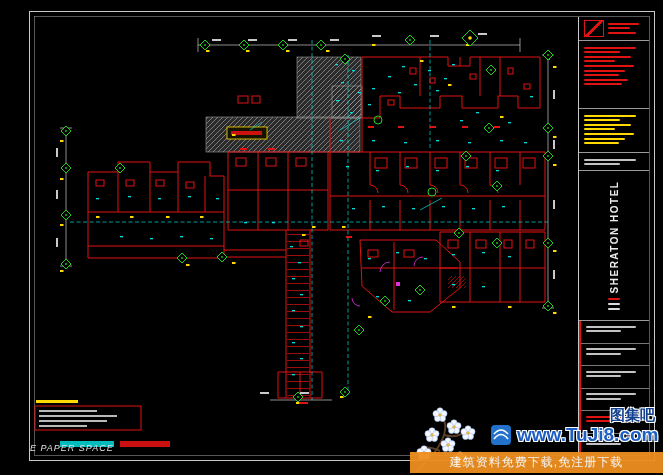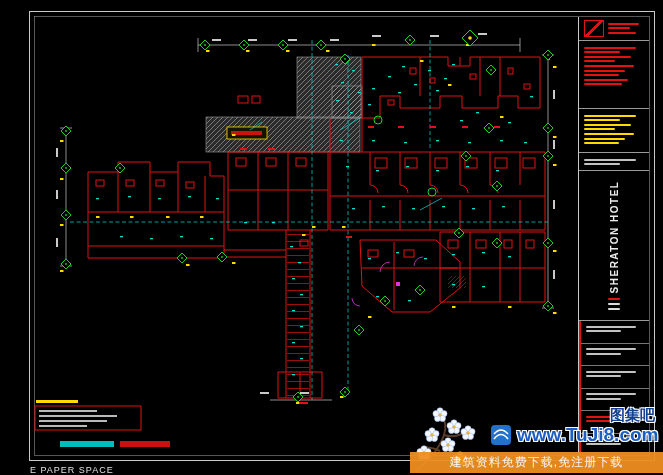--- a/index.html
+++ b/index.html
@@ -62,21 +62,21 @@
   .wm-cad{position:absolute;left:22px;top:418px;width:152px;height:57px;z-index:5;}
   .cad-logo{position:absolute;left:2px;top:2px;}
   .cad-name{position:absolute;left:40px;top:16px;font-size:20px;font-weight:bold;color:#fff;
       text-shadow:-1px -1px 0 var(--cad-blue,#1f7fd4),1px -1px 0 var(--cad-blue,#1f7fd4),
                   -1px 1px 0 var(--cad-blue,#1f7fd4),1px 1px 0 var(--cad-blue,#1f7fd4),
                   2px 2px 3px rgba(0,60,140,.8);}
   .cad-ribbon{position:absolute;left:34px;top:41px;width:98px;height:13px;border-radius:2px;
       background:linear-gradient(#2a62c8,#12398c);display:flex;align-items:center;justify-content:center;}
   .cad-ribbon span{color:#ffd83a;font-size:8px;font-weight:bold;letter-spacing:.5px;}
 
-  .ps-label{position:absolute;left:30px;top:465px;color:#e0e0e0;font-size:9px;letter-spacing:1px;z-index:6;}
+  .ps-label{position:absolute;left:30px;top:443px;color:#e0e0e0;font-size:9px;letter-spacing:1px;z-index:6;font-style:italic;}
 </style>
 </head>
 <body>
 
 <div class="stage">
 
   <svg class="plan" width="663" height="475" viewBox="0 0 663 475">
     <defs>
       <pattern id="hx" width="5" height="5" patternUnits="userSpaceOnUse">
         <path d="M0,5 L5,0" stroke="#9b9b9b" stroke-width="0.7"></path>

